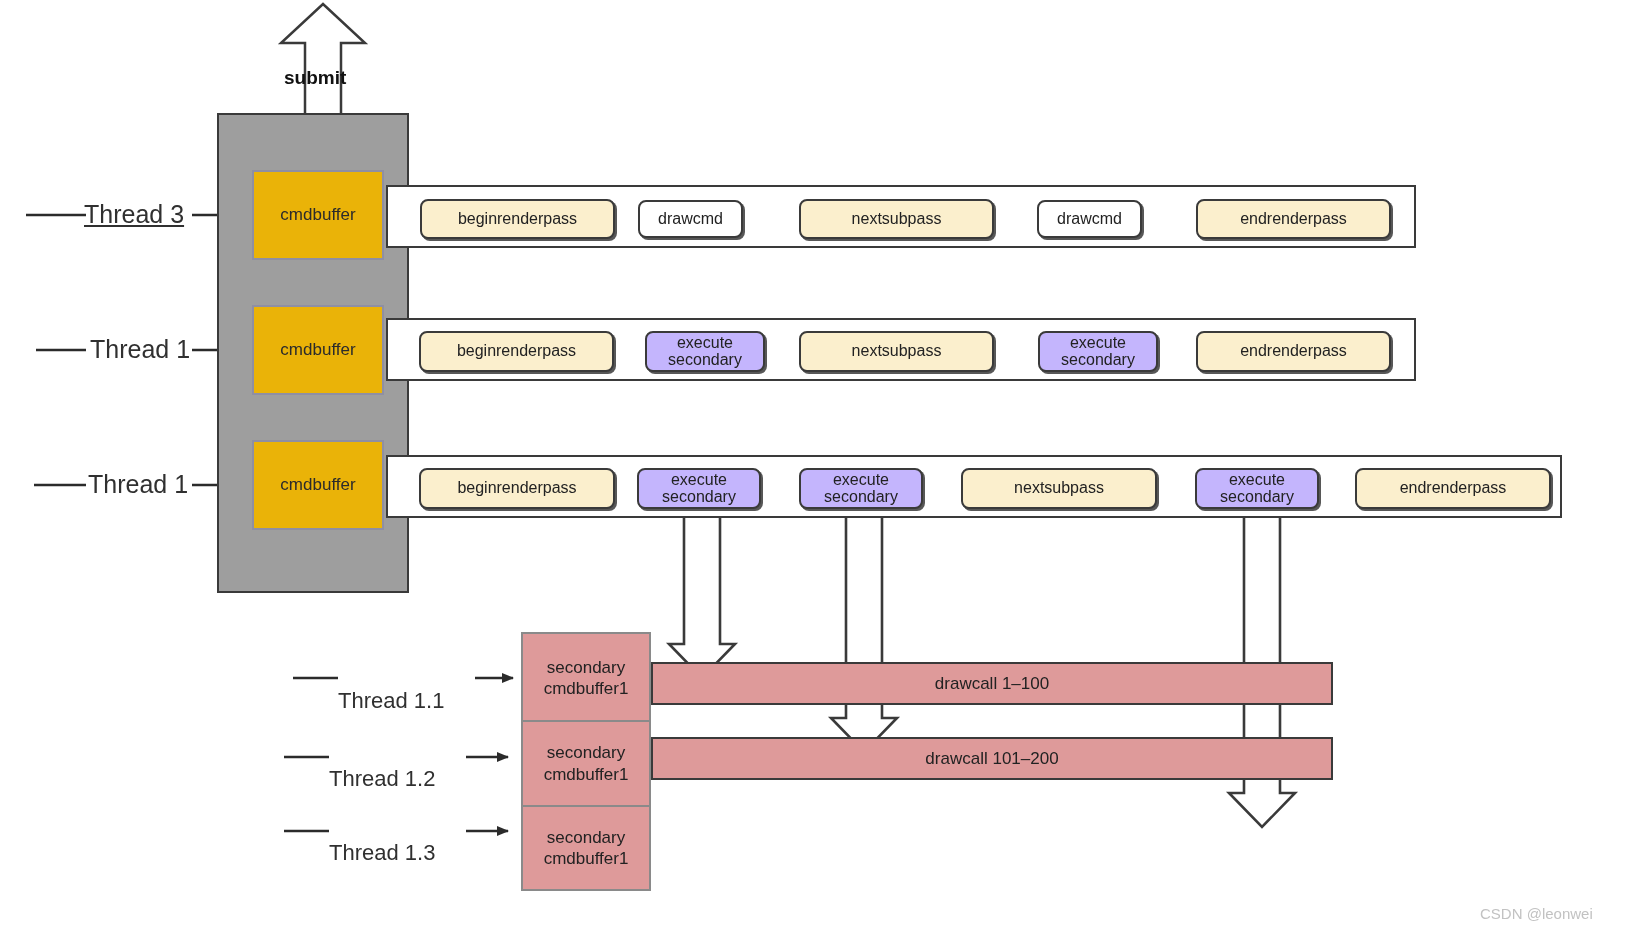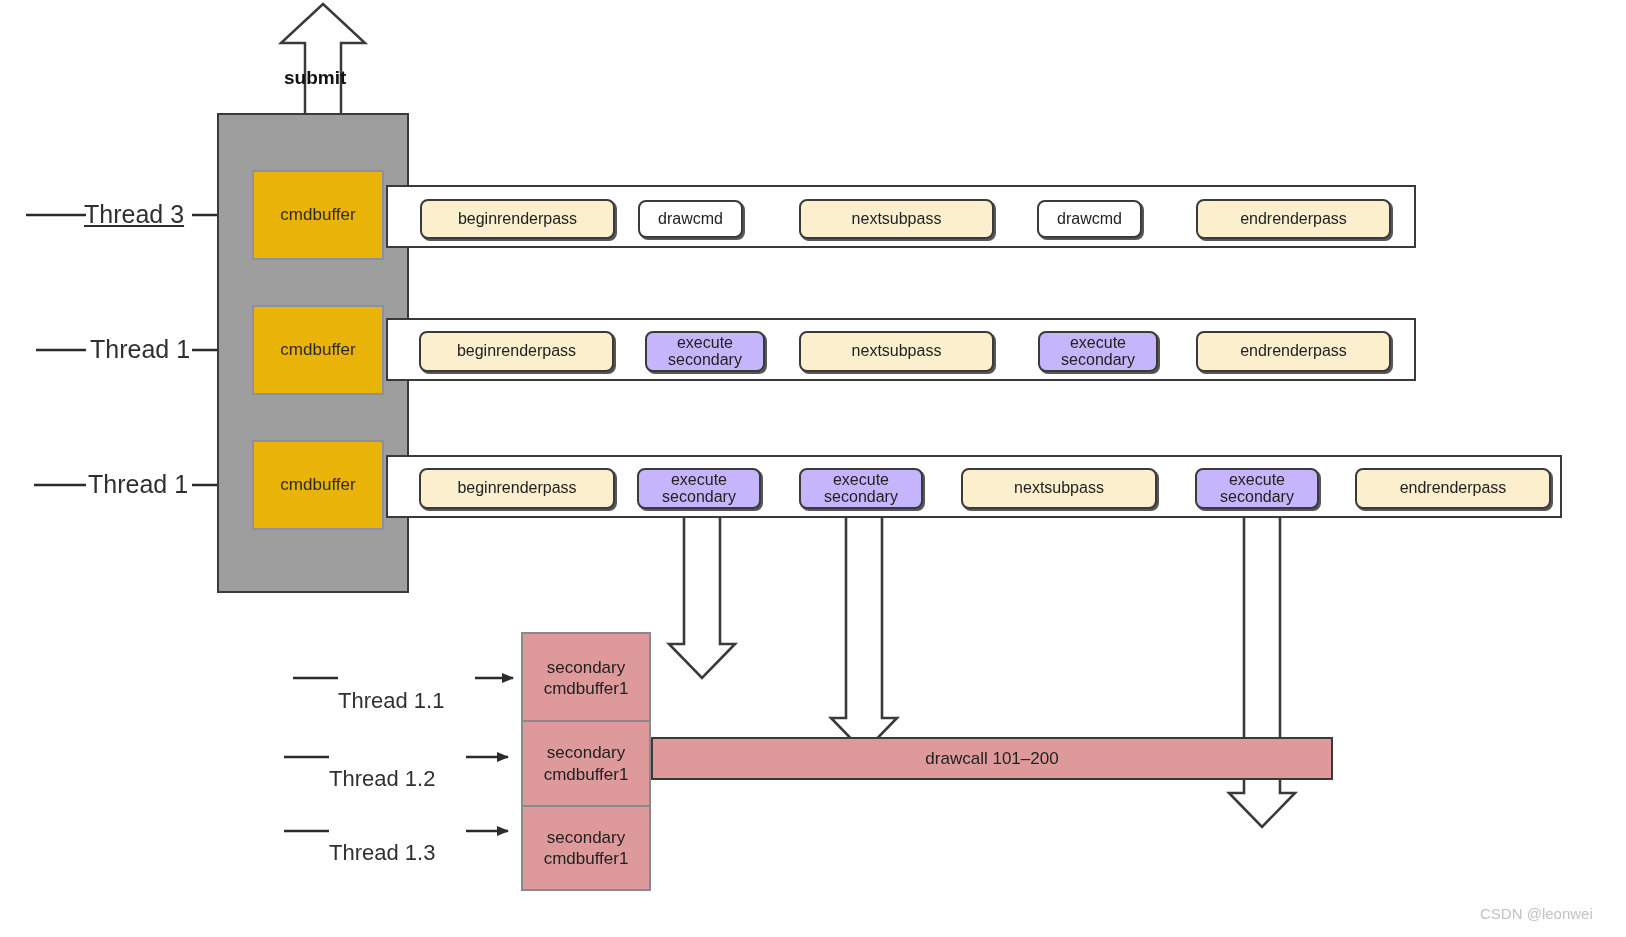--- a/index.html
+++ b/index.html
@@ -173,20 +173,21 @@
       <span class="two-line">secondary</span>
     </div>
     <div class="chip yellow" style="left:967px;top:11px;width:196px;height:41px;">endrenderpass</div>
   </div>
 
   <div class="tlabel small" style="left:322px;top:664px;">Thread 1.1</div>
   <div class="abs sec-buf" style="left:505px;top:632px;width:130px;height:92px;flex-direction:column;">
     <span>secondary</span>
     <span>cmdbuffer1</span>
   </div>
+  <div class="abs drawbar" style="left:635px;top:662px;width:682px;height:43px;">drawcall 1–100</div>
 
   <div class="tlabel small" style="left:313px;top:742px;">Thread 1.2</div>
   <div class="abs sec-buf" style="left:505px;top:720px;width:130px;height:87px;flex-direction:column;">
     <span>secondary</span>
     <span>cmdbuffer1</span>
   </div>
   <div class="abs drawbar" style="left:635px;top:737px;width:682px;height:43px;text-align:center;">drawcall 101–200</div>
 
   <div class="tlabel small" style="left:313px;top:816px;">Thread 1.3</div>
   <div class="abs sec-buf" style="left:505px;top:805px;width:130px;height:86px;flex-direction:column;">

